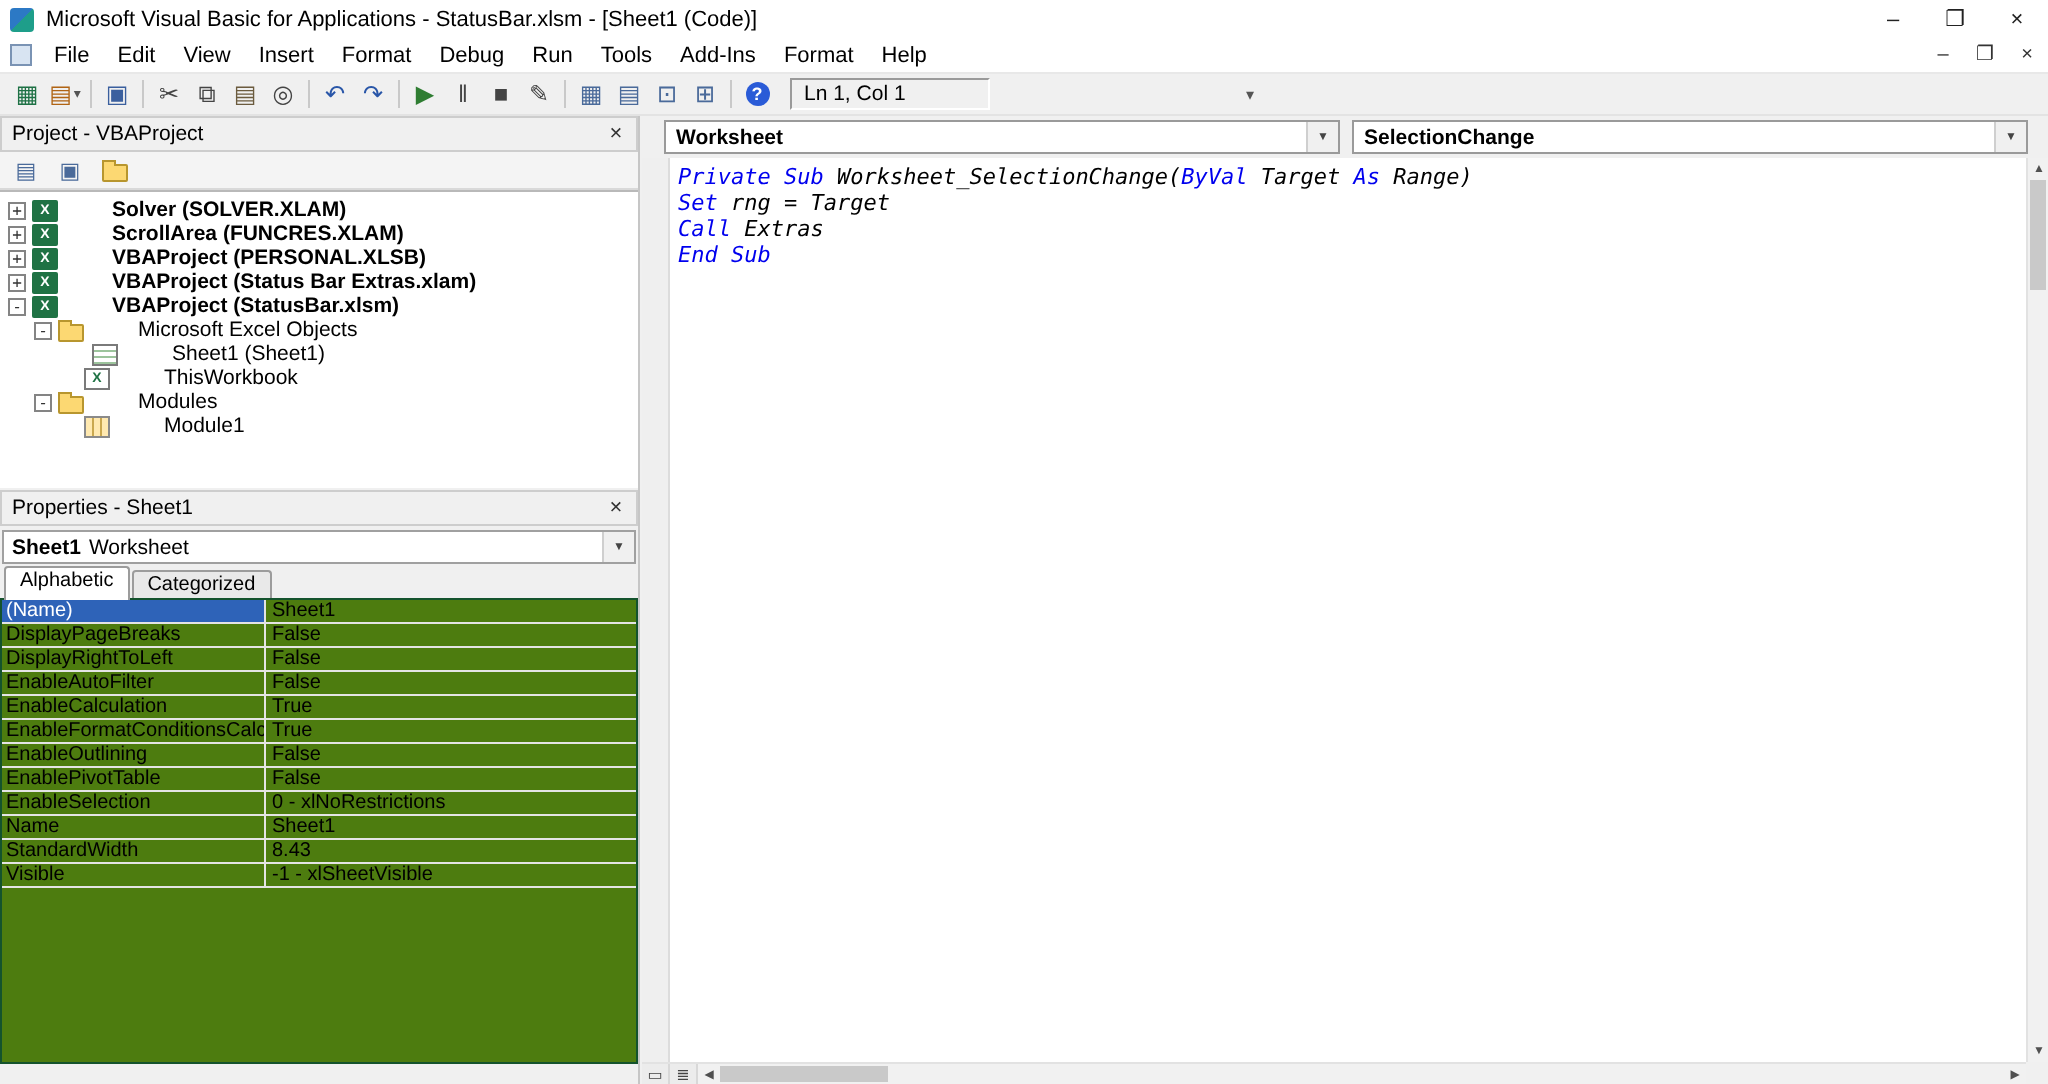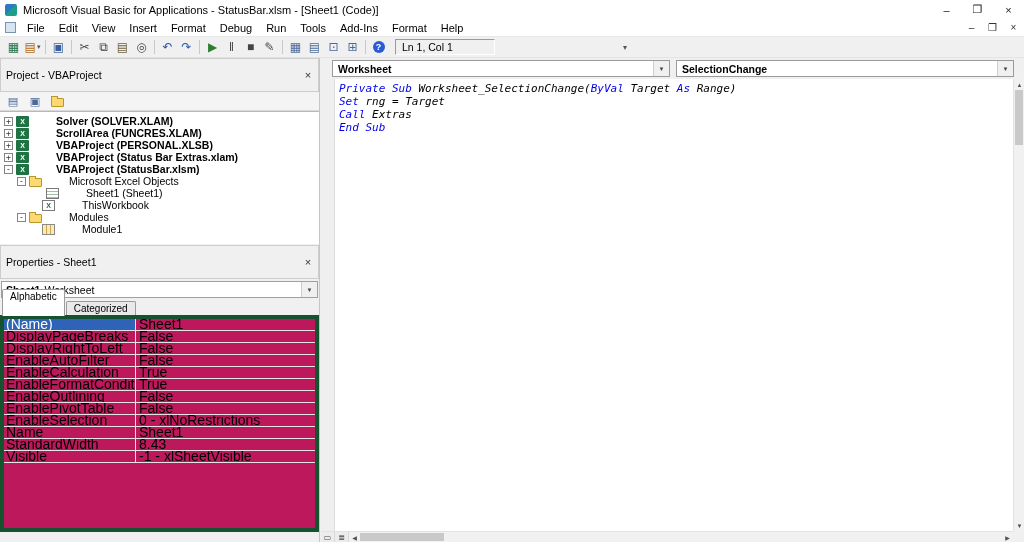--- a/index.html
+++ b/index.html
@@ -28,21 +28,21 @@
   .tb-btn{height:18px;min-width:19px;display:flex;align-items:center;justify-content:center;padding:0 1px;}
   .tb-glyph{font-size:12px;line-height:12px;}
   .tb-badge{border-radius:50%;width:12px;height:12px;display:flex;align-items:center;justify-content:center;font-size:9px;font-weight:bold;color:#fff;}
   .tb-dd{font-size:7px;color:#555;margin-left:1px;}
   .tb-sep{width:1px;height:14px;background:#c9c9c9;margin:0 3px;}
   .lncol{width:100px;height:16px;margin-left:7px;background:#f0f0f0;border:1px solid;border-color:#9a9a9a #ffffff #ffffff #9a9a9a;font-size:10.5px;display:flex;align-items:center;padding-left:6px;white-space:nowrap;}
   .tb-overflow{margin-left:128px;font-size:8px;color:#555;}
 
   
   .left-col{position:absolute;top:58px;left:0;width:320px;bottom:0;background:#f0f0f0;border-right:1px solid #c6c6c6;display:flex;flex-direction:column;}
-  .panel-header{height:34px;flex:none;background:#f0f0f0;border:1px solid #cdcdcd;display:flex;align-items:center;padding:0 2px 0 5px;font-size:10.5px;}
+  .panel-header{height:18px;flex:none;background:#f0f0f0;border:1px solid #cdcdcd;display:flex;align-items:center;padding:0 2px 0 5px;font-size:10.5px;}
   .panel-close{margin-left:auto;width:16px;height:15px;display:flex;align-items:center;justify-content:center;font-size:11px;color:#333;}
 
   .project-panel{height:186px;flex:none;display:flex;flex-direction:column;}
   .proj-tools{height:19px;flex:none;background:#f4f4f4;border-bottom:1px solid #d9d9d9;display:flex;align-items:center;gap:4px;padding-left:4px;}
   .pt-btn{width:18px;height:16px;display:flex;align-items:center;justify-content:center;}
   .pt-glyph{font-size:11px;}
   .project-tree{flex:1;background:#ffffff;border-top:1px solid #b9b9b9;overflow:hidden;padding-top:3px;}
   .tree-row{height:12px;display:flex;align-items:center;white-space:nowrap;font-size:10.5px;overflow:hidden;}
   .expander{width:9px;height:9px;flex:none;border:1px solid #848484;background:#fff;font:8px/7px "DejaVu Sans Mono",monospace;text-align:center;color:#333;margin-right:3px;}
   .expander-spacer{width:12px;flex:none;}
@@ -54,22 +54,22 @@
   .ti-sheet{background:#fff;border:1px solid #7a7a7a;background-image:repeating-linear-gradient(to bottom,rgba(0,0,0,0) 0 2px,#9cc49c 2px 3px);}
   .ti-module{background:#ffe9b0;border:1px solid #8a8a8a;background-image:repeating-linear-gradient(to right,rgba(0,0,0,0) 0 3px,#caa84f 3px 4px);}
   .ti-folder{width:13px;height:9px;margin-top:2px;background:#fcd872;border:1px solid #b8962e;border-radius:0 1px 1px 1px;position:relative;}
   .ti-folder::before{content:"";position:absolute;top:-3px;left:-1px;width:5px;height:2px;background:#fcd872;border:1px solid #b8962e;border-bottom:none;}
 
   .properties-panel{flex:1;margin-top:1px;display:flex;flex-direction:column;padding-bottom:10px;}
   .props-combo{height:17px;flex:none;margin:2px 1px 1px 1px;background:#fff;border:1px solid #a0a0a0;display:flex;align-items:center;padding-left:4px;font-size:10.5px;}
   .combo-btn{margin-left:auto;width:16px;align-self:stretch;display:flex;align-items:center;justify-content:center;font-size:6px;color:#444;background:#f0f0f0;border-left:1px solid #cfcfcf;}
   .props-tabs{height:16px;flex:none;display:flex;align-items:flex-end;padding-left:2px;font-size:10px;}
   .ptab{padding:1px 7px;border:1px solid #9c9c9c;border-bottom:none;border-radius:2px 2px 0 0;background:#e9e9e9;margin-right:1px;position:relative;}
-  .ptab.active{background:#fff;z-index:2;margin-bottom:-1px;padding-bottom:14px;}
-  .props-grid{flex:1;background:#be185d;border:4px solid #14532d;overflow:hidden;font-size:14px;}
+  .ptab.active{background:#fff;z-index:2;margin-bottom:-1px;padding-bottom:4px;}
+  .props-grid{flex:1;background:#4d7c0f;border:1px solid #14532d;overflow:hidden;font-size:10px;}
   .prop-row{display:flex;height:12px;line-height:11px;border-bottom:1px solid #e4e4e4;}
   .prop-name{width:132px;flex:none;padding-left:2px;border-right:1px solid #e4e4e4;overflow:hidden;white-space:nowrap;}
   .prop-value{flex:1;padding-left:3px;overflow:hidden;white-space:nowrap;}
   .prop-row.sel .prop-name{color:#fff;}
 
   
   .code-col{position:absolute;top:58px;left:321px;right:0;bottom:0;background:#f0f0f0;}
   .combo-row{position:absolute;top:0;left:0;right:0;height:21px;display:flex;align-items:center;gap:6px;padding:2px 10px 2px 11px;}
   .code-combo{flex:1;height:17px;background:#fff;border:1px solid #9a9a9a;display:flex;align-items:center;padding-left:5px;font-size:10.5px;font-weight:bold;}
   .code-body{position:absolute;top:21px;left:0;right:11px;bottom:11px;display:flex;font-style:italic;}

